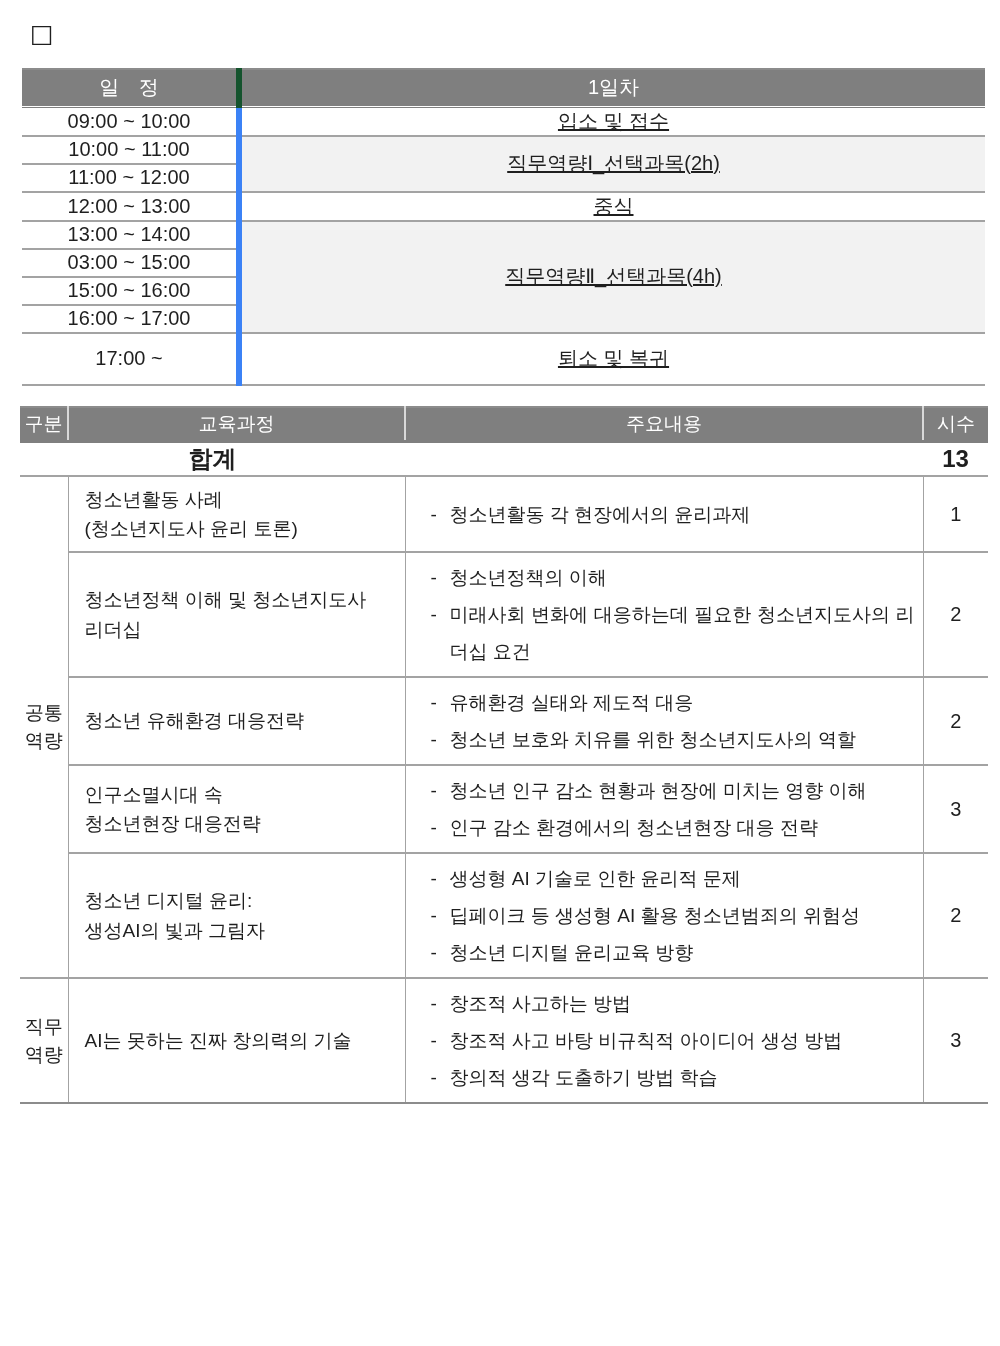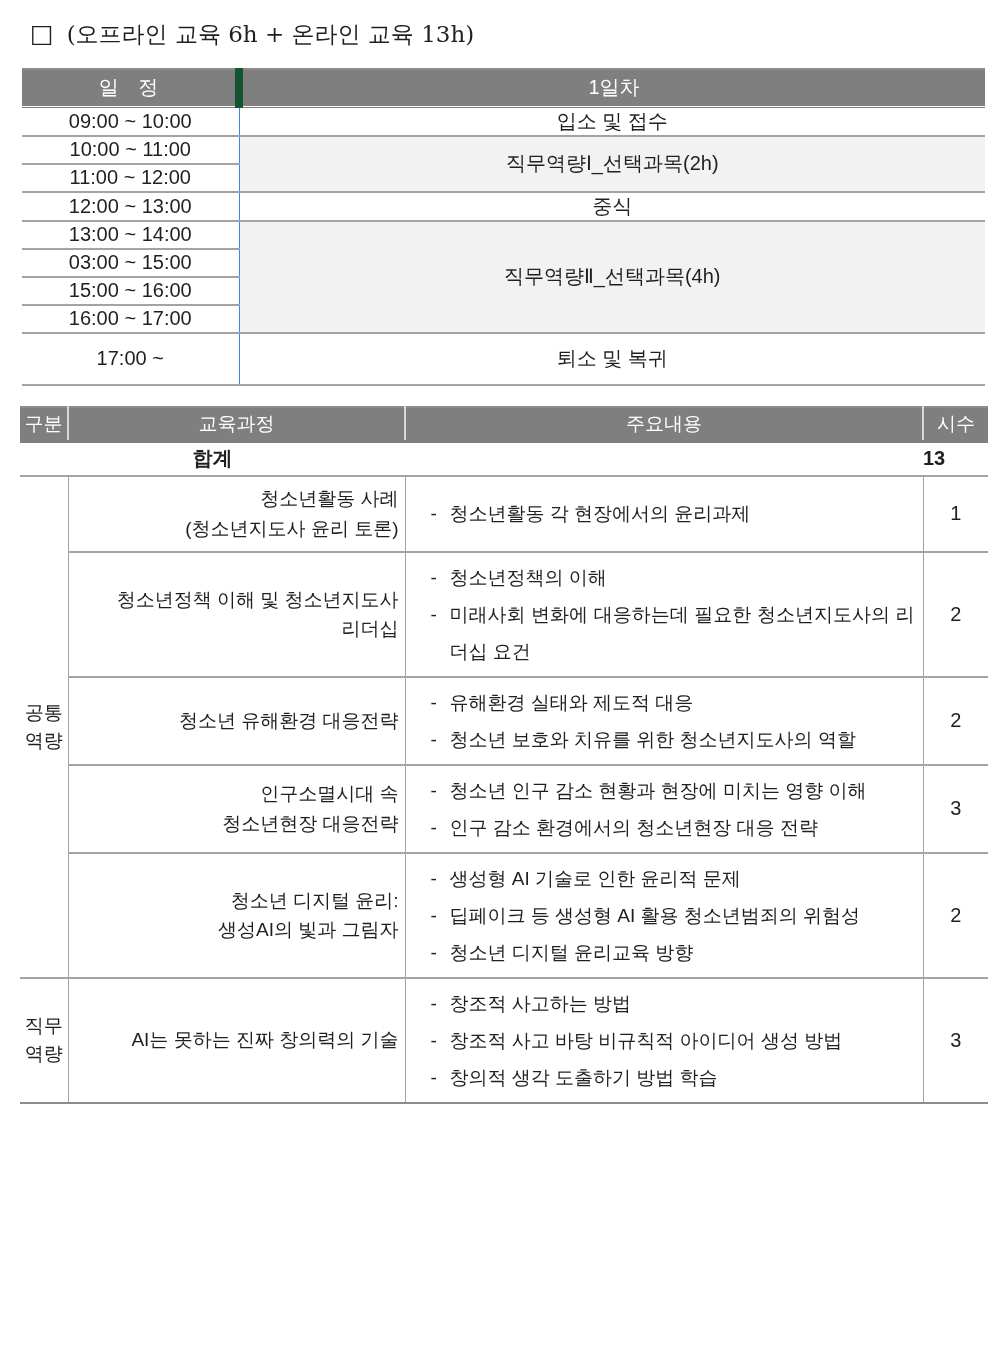--- a/index.html
+++ b/index.html
@@ -37,68 +37,67 @@
      font-weight:400; border-bottom:3px double var(--header_bg,#7f7f7f);}
   
   .t1{
     margin:16px 0 0 22px; width:963px;
     border-top:2px solid var(--grid_dark,#8c8c8c);
     border-bottom:2px solid var(--grid,#a3a3a3);
   }
   .t1 thead tr{height:37px;padding-left:16px;}
   .t1 th{font-size:20px;}
   .t1 th.sched{letter-spacing:7px; text-indent:7px;}
-  .t1 th + th{border-left:8px solid #14532d;}
+  .t1 th + th{border-left:6px solid #14532d;}
   .t1 tbody tr{height:28px;}
   .t1 tbody tr.last{height:52px;}
   .t1 td{
     font-size:20px; text-align:center; vertical-align:middle;
     border-top:2px solid var(--grid,#a3a3a3);
   }
   .t1 tbody tr:first-child td{border-top:0;}
-  .t1 td.act{border-left:1px solid #3b82f6;}
+  .t1 td.act{border-left:6px solid #3b82f6;text-decoration:underline;}
   .t1 td.shaded{background:var(--shaded_cell,#f2f2f2);}
   
   .t2{
     margin:20px 0 0 20px; width:968px;
     border-top:2px solid var(--grid_dark,#8c8c8c);
     border-bottom:2px solid var(--grid_dark,#8c8c8c);
   }
   .t2 thead tr{height:35px;}
   .t2 th{font-size:19px;}
   .t2 th + th{border-left:2px solid #d9d9d9;}
   .t2 td{vertical-align:middle; font-size:19px; border-top:2px solid var(--grid,#a3a3a3);}
   .t2 tr.total{height:34px;}
-  .t2 tr.total td{border-top:0; font-weight:700; font-size:20px;}
+  .t2 tr.total td{border-top:0; font-weight:700; font-size:24px;}
   .t2 tr.total td.tlabel{text-align:center;}
-  .t2 tr.total td.thours{text-align:left;}
+  .t2 tr.total td.thours{text-align:center;}
   .t2 td.vl{border-left:1px solid var(--grid,#a3a3a3);}
   .t2 td.group{
     text-align:center; white-space:pre-line; line-height:1.45; font-size:19px;
   }
   .t2 td.course{
-    text-align:right; white-space:pre-line; line-height:1.55; padding:4px 6px;
+    text-align:left; white-space:pre-line; line-height:1.55; padding:4px 16px;
   }
   .t2 td.content{padding:6px 8px 6px 10px; text-align:left;}
   .t2 td.hours{text-align:center; font-size:20px;}
   .bullet{
     position:relative; padding-left:34px; line-height:37px; text-align:justify;
   }
   .bullet .dash{position:absolute; left:15px; top:0;}
   .h76{height:76px;} .h120{height:120px;} .h84{height:84px;}
   .h115{height:115px;} .h122{height:122px;}
 </style>
 </head>
 <body>
 
 <div class="doc">
 
   <div class="title-row">
     <span class="sq">□</span>
-      <span class="t-sub">(오프라인 교육 6h + 온라인 교육 13h)</span>
   </div>
 
 
   <table class="t1">
     <colgroup>
         <col style="width:217px">
         <col style="width:746px">
       </colgroup>
     <thead>
       <tr>

